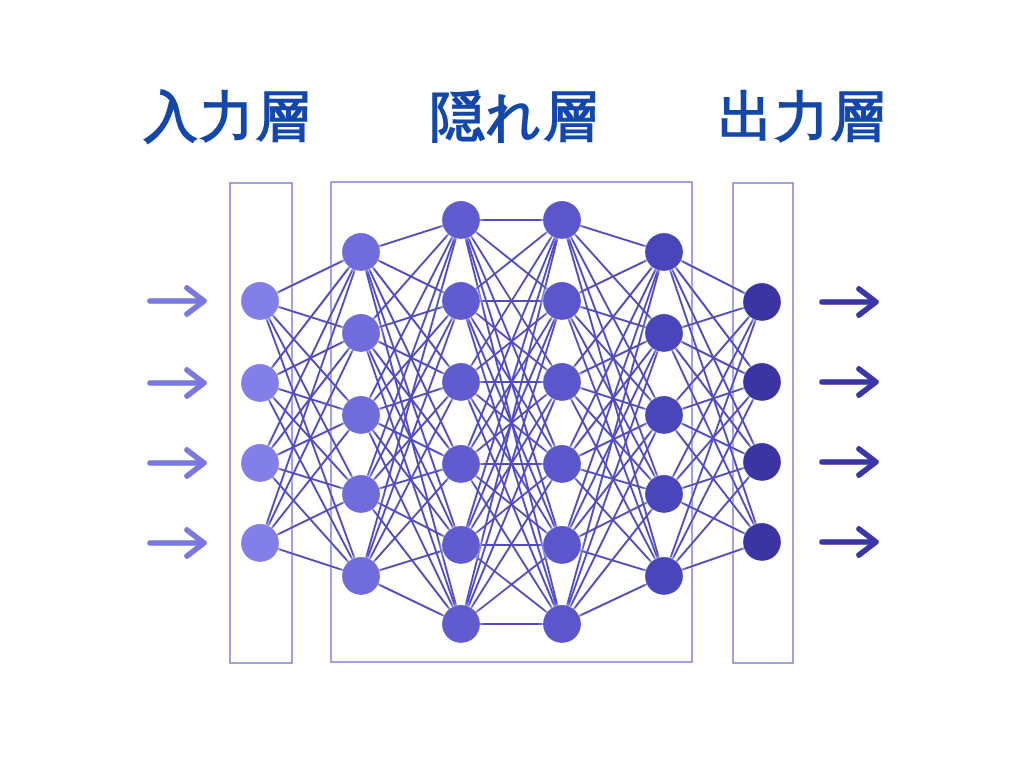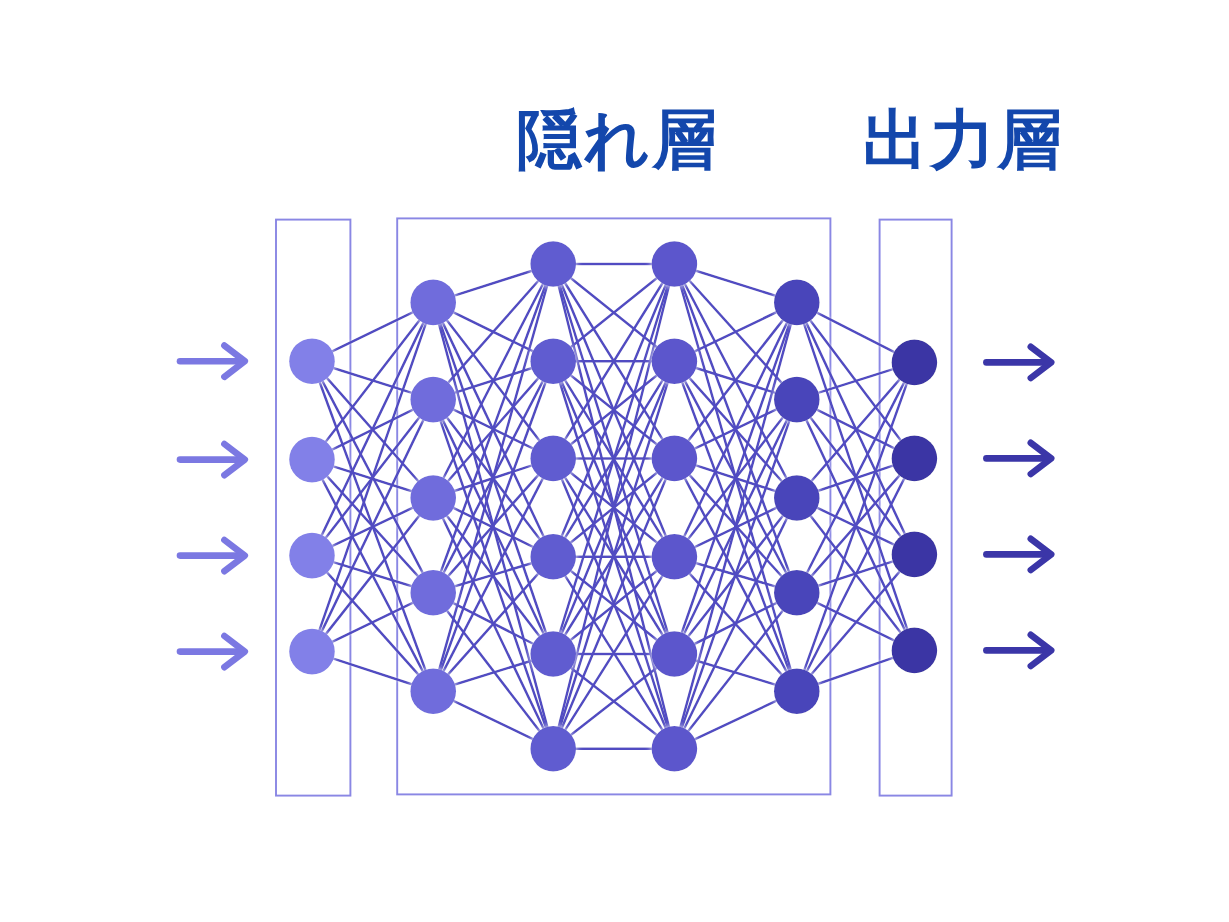--- a/index.html
+++ b/index.html
@@ -257,18 +257,19 @@
           <line x1="822" y1="462" x2="873" y2="462" stroke="#3B36A8" stroke-width="5.5" stroke-linecap="round"></line>
           <path d="M 859 449 L 876 462 L 859 475" fill="none" stroke="#3B36A8" stroke-width="5.5" stroke-linecap="round" stroke-linejoin="round"></path>
         </g>
         <g>
           <line x1="822" y1="542" x2="873" y2="542" stroke="#3B36A8" stroke-width="5.5" stroke-linecap="round"></line>
           <path d="M 859 529 L 876 542 L 859 555" fill="none" stroke="#3B36A8" stroke-width="5.5" stroke-linecap="round" stroke-linejoin="round"></path>
         </g>
       </g>
   </svg>
 
+  <div class="layer-label label-input" style="color: rgb(19, 71, 172);">入力層</div>
 
   <div class="layer-label label-hidden" style="color: rgb(19, 71, 172);">隠れ層</div>
 
   <div class="layer-label label-output" style="color: rgb(19, 71, 172);">出力層</div>
 
 </div>
 
 </body></html>

